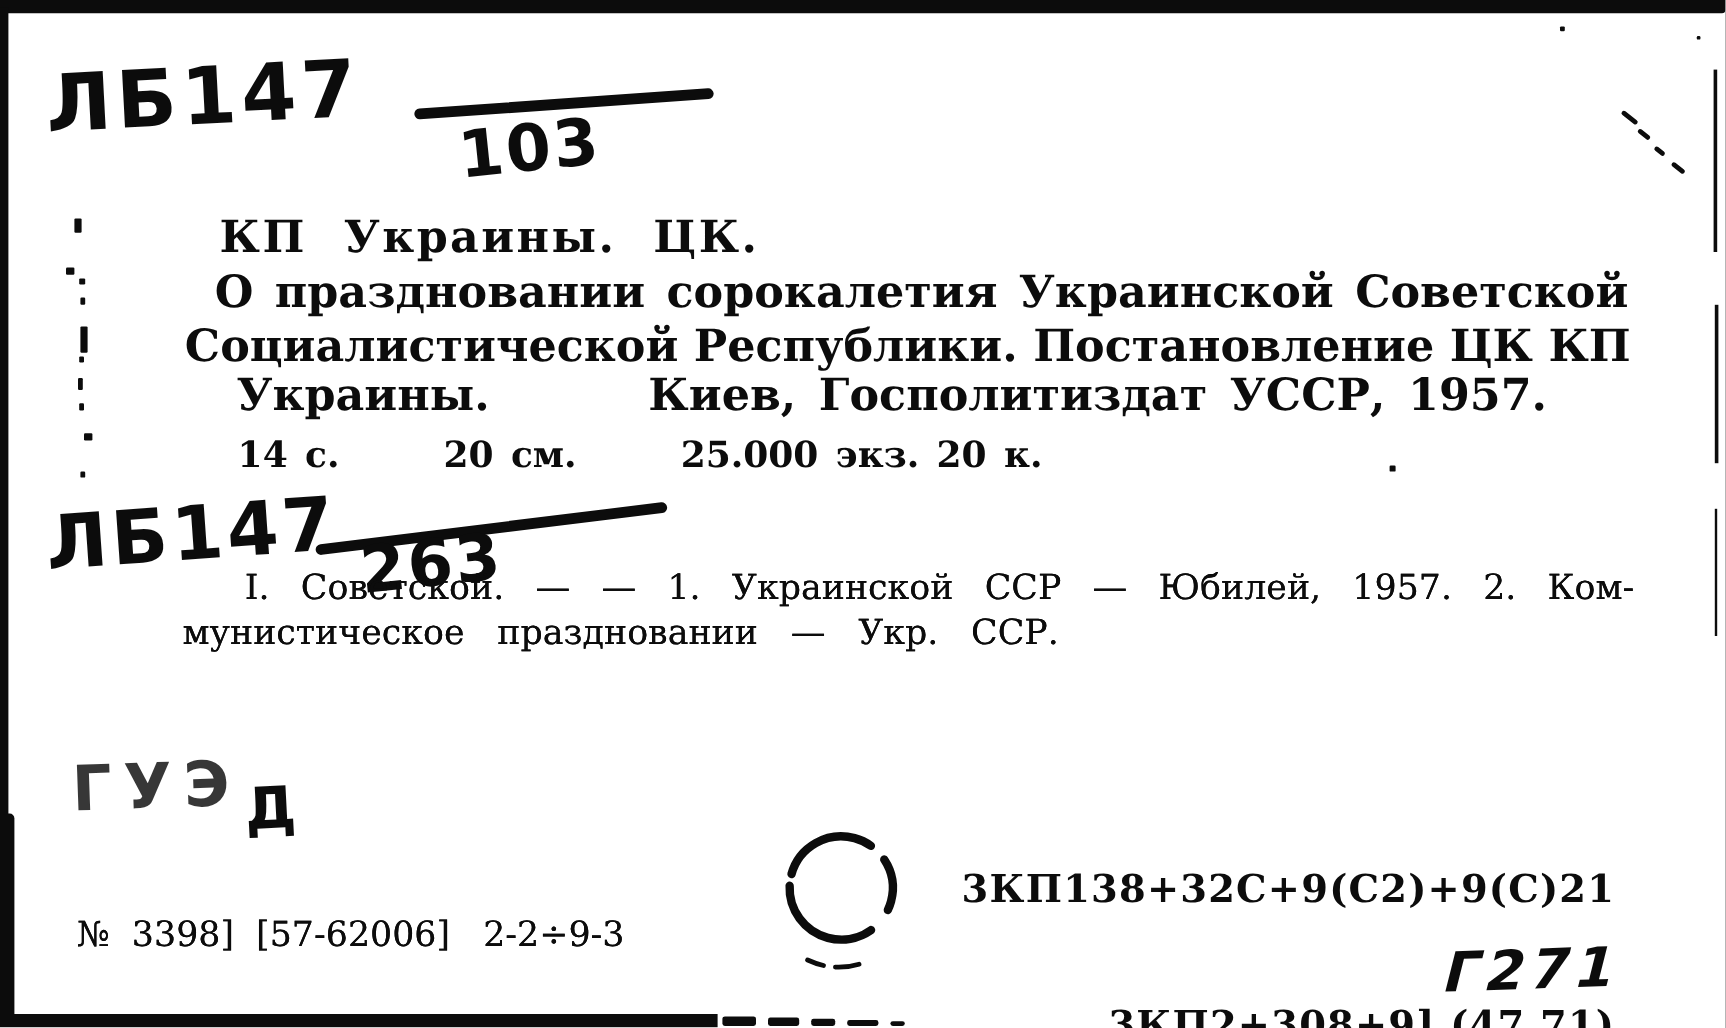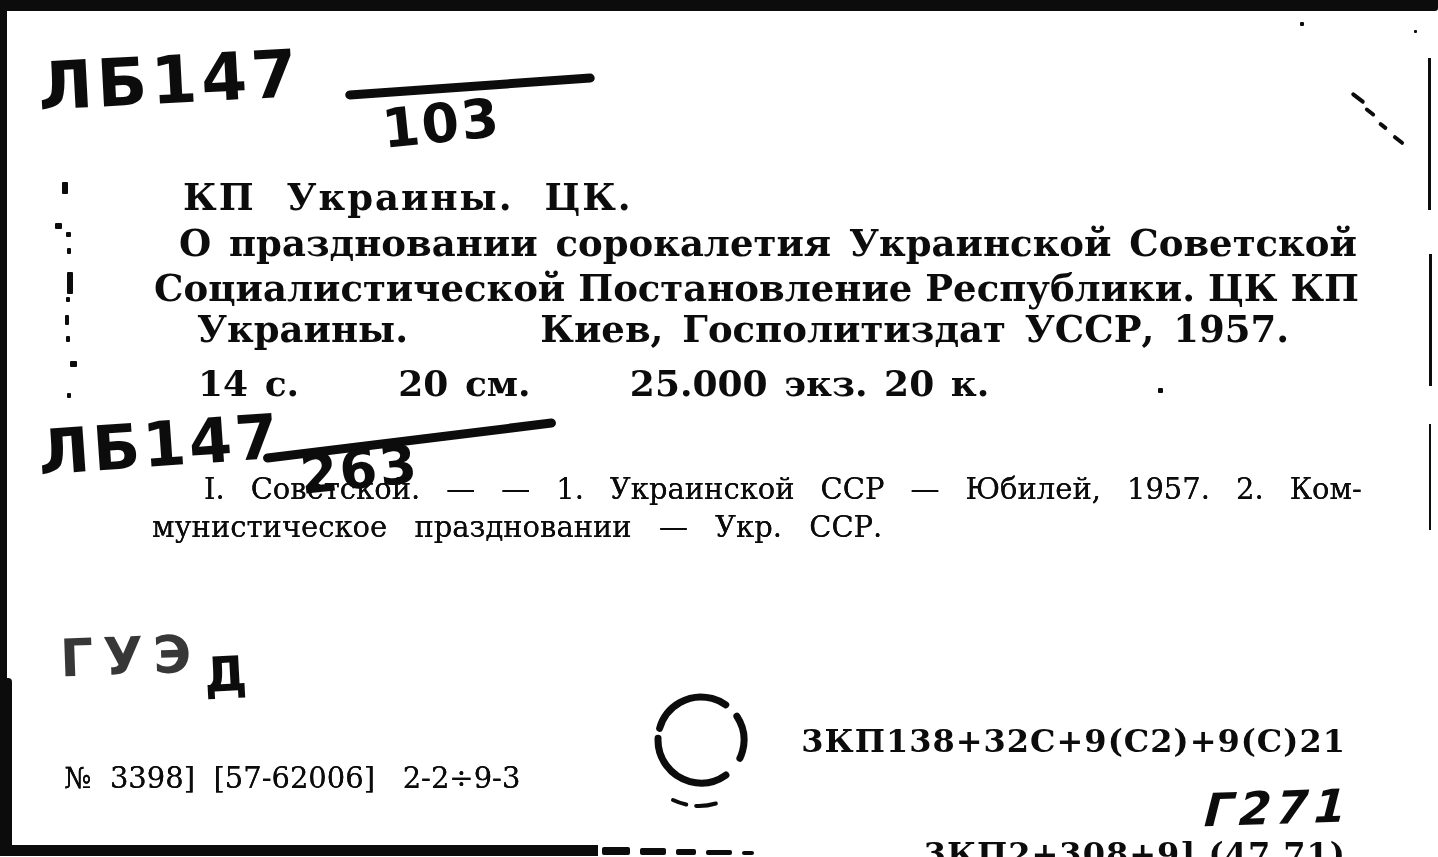--- a/index.html
+++ b/index.html
@@ -17,21 +17,21 @@
   .b-right2{left:1429px;top:254px;width:3px;height:132px;}
   .b-right3{left:1429px;top:424px;width:2px;height:106px;}
   .b-bottom{left:0;top:845px;width:598px;height:11px;}
   .dash{position:absolute;background:#0c0c0c;border-radius:2px;}
   
   .print{position:absolute; white-space:pre; line-height:1.18;}
   .t-heading{left:183px;top:176px;font-size:37px;font-weight:bold;letter-spacing:2px;word-spacing:16px;}
   .t-line1{left:179px;top:222px;width:1178px;font-size:37px;font-weight:bold;}
   .t-line2{left:154px;top:267px;width:1205px;font-size:37px;font-weight:bold;text-align:center;}
   .t-line3{left:154px;top:308px;font-size:37px;font-weight:bold;word-spacing:6px;margin-left:43px;}
-  .t-collation{left:198px;top:362px;font-size:36px;font-weight:bold;word-spacing:4px;}
+  .t-collation{left:198px;top:362px;font-size:30px;font-weight:bold;word-spacing:4px;}
   .t-tracing1{left:204px;top:472px;width:1158px;font-size:29px;text-shadow:0 0 0.5px #0c0c0c;}
   .t-tracing2{left:152px;top:510px;font-size:29px;word-spacing:18px;text-shadow:0 0 0.5px #0c0c0c;}
   .registry{left:64px;top:692px;font-size:29px;text-shadow:0 0 0.5px #0c0c0c;}
   .registry div{line-height:36px;white-space:pre;}
   .classif{right:92px;top:646px;text-align:right;font-size:32px;font-weight:bold;letter-spacing:1px;}
   .classif div{line-height:38px;white-space:pre;}
   .justify{display:flex;justify-content:space-between;}
   
   .hw{position:absolute;font-family:"DejaVu Sans","Liberation Sans",sans-serif;font-weight:bold;white-space:pre;}
   .sm-code-top{left:38px;top:42px;font-size:66px;letter-spacing:4px;transform:rotate(-3deg);}
@@ -67,21 +67,21 @@
   <div class="dash" style="left:742px;top:851px;width:12px;height:4px;"></div>
 
   <div>
     <span class="hw sm-code-top">ЛБ147</span>
     <span class="sm-bar-top"></span>
     <span class="hw sm-den-top">103</span>
   </div>
 
   <div class="print t-heading">КП Украины. ЦК.</div>
   <div class="print t-line1 justify"><span>О</span><span>праздновании</span><span>сорокалетия</span><span>Украинской</span><span>Советской</span></div>
-  <div class="print t-line2 justify"><span>Социалистической</span><span>Постановление</span><span>Республики.</span><span>ЦК</span><span>КП</span></div>
+  <div class="print t-line2 justify"><span>Социалистической</span><span>Республики.</span><span>Постановление</span><span>ЦК</span><span>КП</span></div>
   <div class="print t-line3">Украины.       Киев, Госполитиздат УССР, 1957.</div>
   <div class="print t-collation">14 с.      20 см.      25.000 экз. 20 к.</div>
 
   <div>
     <span class="hw sm-code-mid">ЛБ147</span>
     <span class="sm-bar-mid"></span>
     <span class="hw sm-den-mid">263</span>
   </div>
 
   <div class="print t-tracing1 justify"><span>I.</span><span>Советской.</span><span>—</span><span>—</span><span>1.</span><span>Украинской</span><span>ССР</span><span>—</span><span>Юбилей,</span><span>1957.</span><span>2.</span><span>Ком-</span></div>

